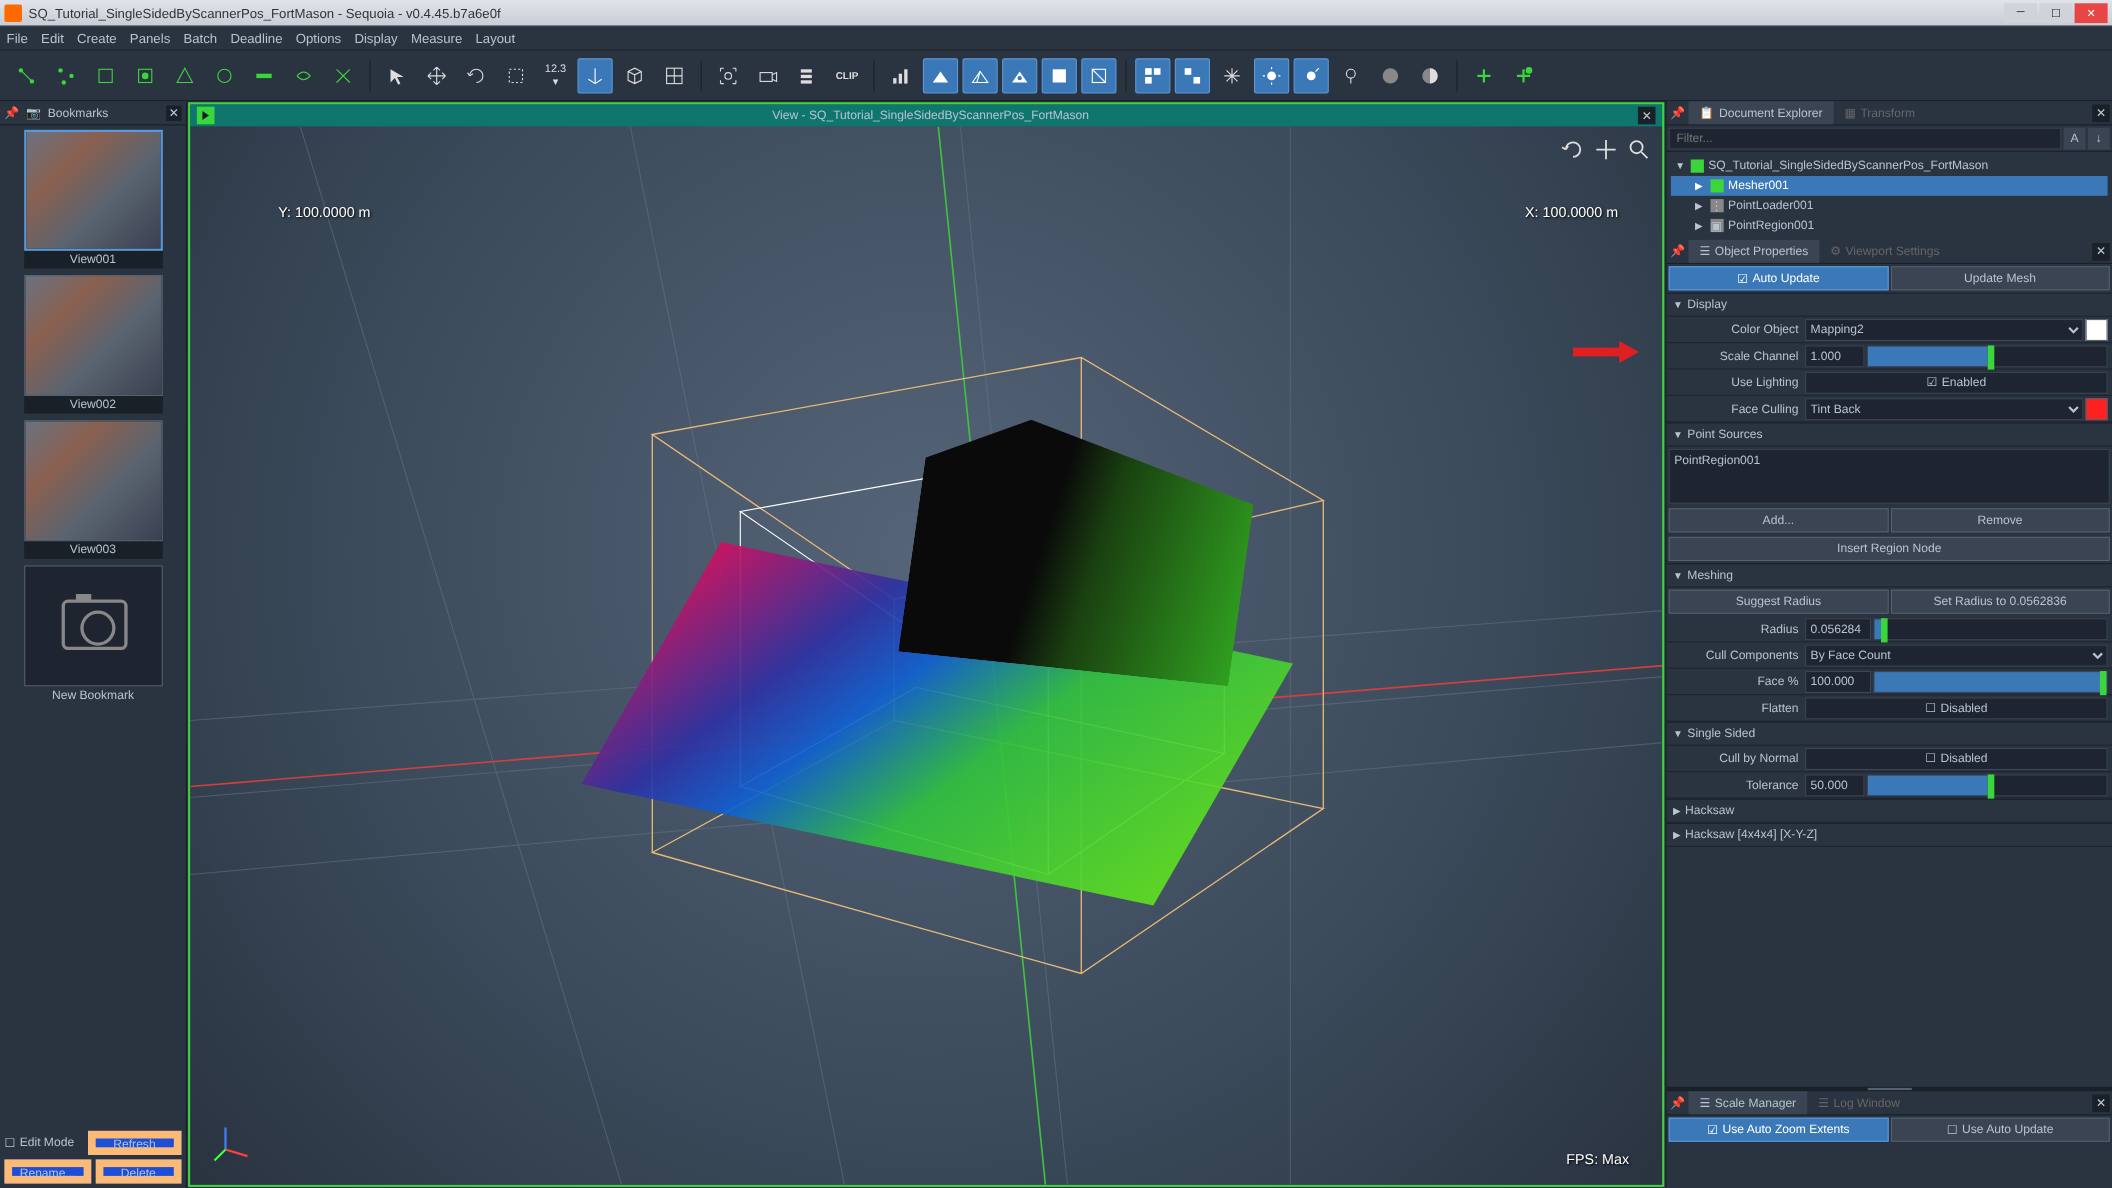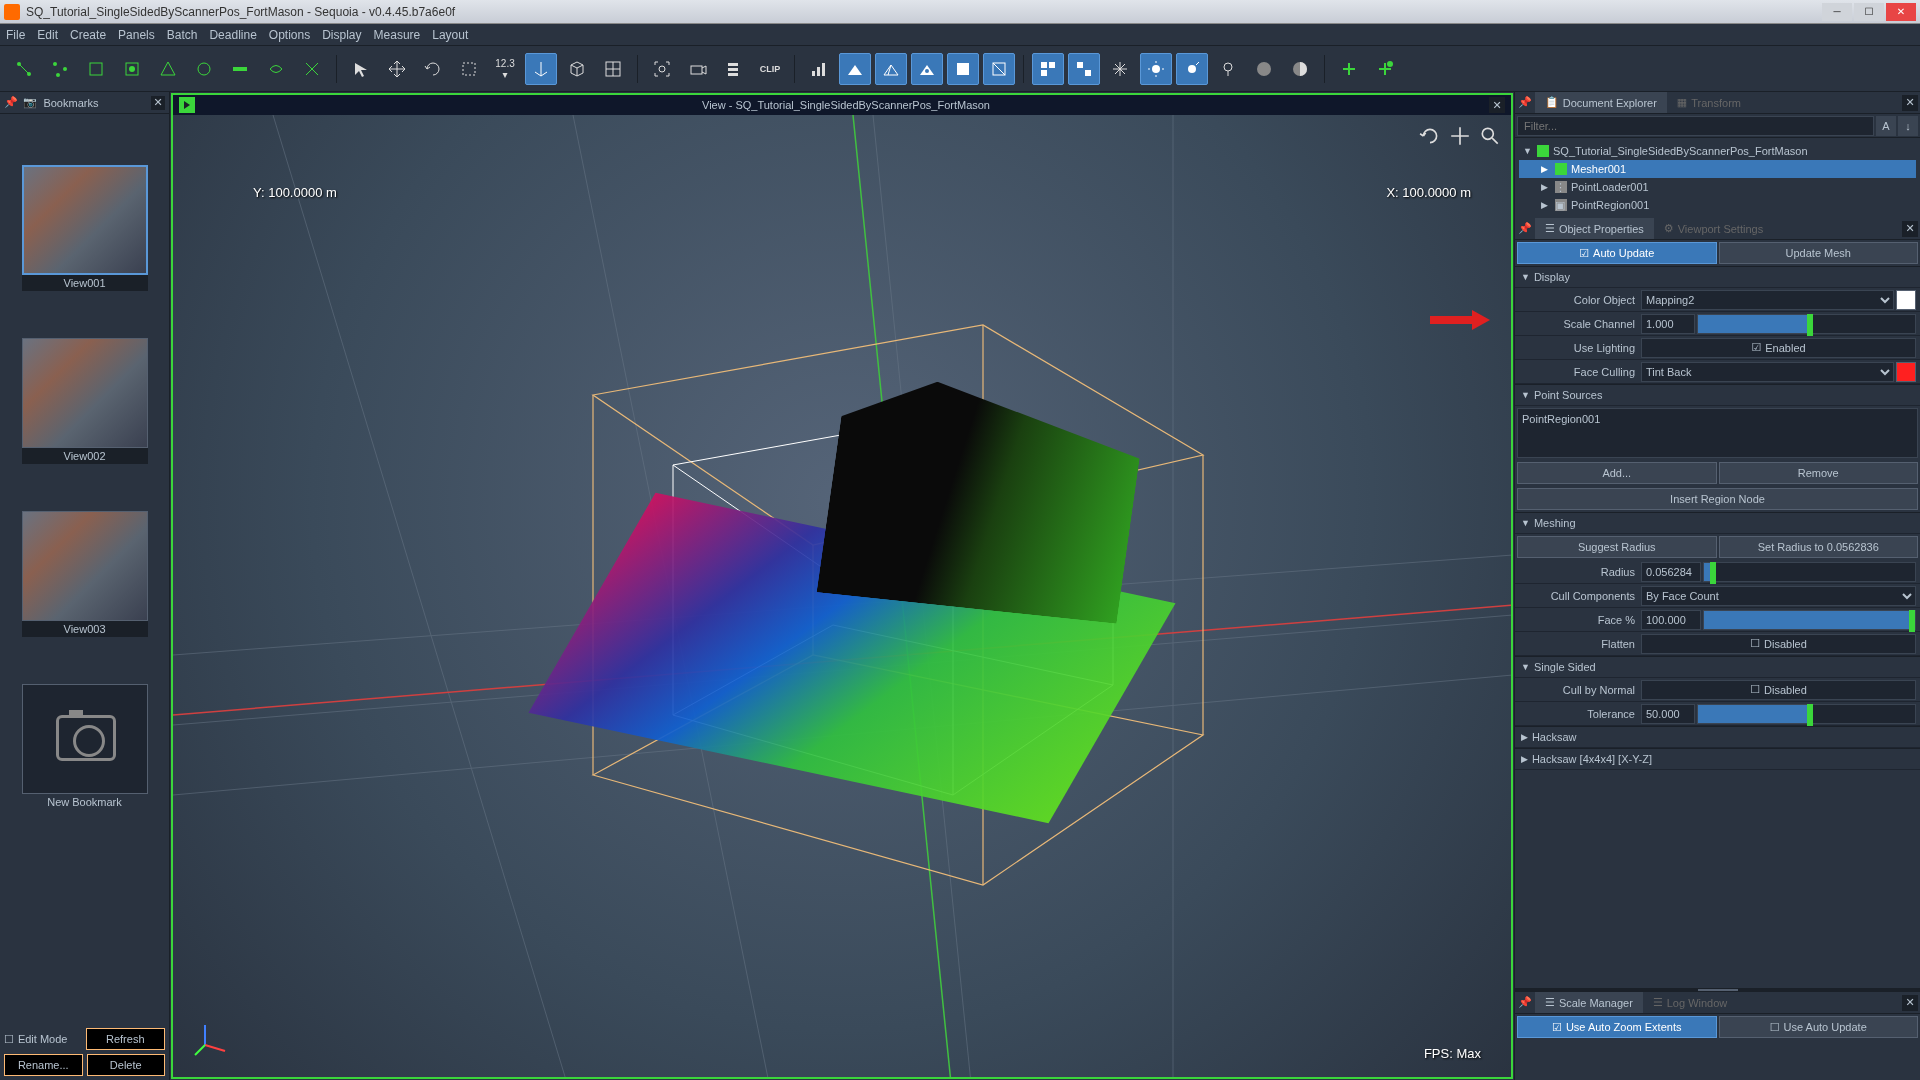--- a/index.html
+++ b/index.html
@@ -26,34 +26,34 @@
 .tlabel { font-size:9px; text-align:center; }
 
 
 .main { display:flex; height:calc(1080px - 24px - 22px - 46px); }
 
 
 .leftpanel { width:170px; background:#2a3340; border-right:1px solid #1a2028; display:flex; flex-direction:column; }
 .panelhdr { height:22px; background:#2a3340; border-bottom:1px solid #1a2028; display:flex; align-items:center; padding:0 4px; gap:6px; font-size:11px; }
 .panelhdr .x { margin-left:auto; width:14px; height:14px; display:flex; align-items:center; justify-content:center; background:#1a2028; }
 .bookmarks { flex:1; padding:4px; overflow-y:auto; }
-.bm { margin-bottom:6px; text-align:center;margin-top:47px; }
+.bm { margin-bottom:6px; text-align:center; }
 .bm .thumb { width:126px; height:110px; background:#3a4452; border:1px solid #556070; margin:0 auto; position:relative; overflow:hidden; }
 .bm.sel .thumb { border:2px solid #5a98d8; }
 .bm .label { background:#1a2028; padding:2px; font-size:11px; width:126px; margin:0 auto; }
 .bm .camicon { width:60px; height:46px; border:3px solid #888; border-radius:6px; position:absolute; top:30px; left:33px; }
 .bm .camicon::before { content:''; position:absolute; width:26px; height:26px; border:3px solid #888; border-radius:50%; top:7px; left:14px; }
 .bm .camicon::after { content:''; position:absolute; width:14px; height:6px; background:#888; top:-8px; left:10px; }
 .leftbtns { padding:4px; display:flex; flex-wrap:wrap; gap:4px; }
-.leftbtns button { flex:1; min-width:60px; height:22px; background:#000000; border:1px solid #fdba74; color:#b8c4d0; font-size:11px; }
+.leftbtns button { flex:1; min-width:60px; height:22px; background:#1d4ed8; border:7px solid #fdba74; color:#b8c4d0; font-size:11px; }
 .leftbtns .chk { display:flex; align-items:center; gap:4px; font-size:11px; flex:1; min-width:60px; }
 
 
 .viewport { flex:1; display:flex; flex-direction:column; background:#3a4a5a; border:2px solid #3bd63b; margin:1px; position:relative; }
-.vphdr { height:20px; background:#0f172a; display:flex; align-items:center; padding:0 6px; font-size:11px; }
+.vphdr { height:20px; background:#0f766e; display:flex; align-items:center; padding:0 6px; font-size:11px; }
 .vphdr .play { width:16px; height:16px; background:#3bd63b; margin-right:8px; display:flex; align-items:center; justify-content:center; }
 .vphdr .play::before { content:''; border-left:6px solid #1a2028; border-top:4px solid transparent; border-bottom:4px solid transparent; }
 .vphdr .x { margin-left:auto; width:16px; height:16px; display:flex; align-items:center; justify-content:center; background:#1a2028; }
 .vpcanvas { flex:1; background:radial-gradient(circle at 50% 40%, #556478 0%, #3a4a5a 60%, #2a3340 100%); position:relative; overflow:hidden; }
 .vpoverlay { position:absolute; color:#fff; font-size:13px; text-shadow:1px 1px 2px #000; }
 .vpicons { position:absolute; top:10px; right:10px; display:flex; gap:8px; }
 .vpicons div { width:22px; height:22px; }
 .axes { position:absolute; bottom:20px; left:20px; width:40px; height:40px; }
 
 

